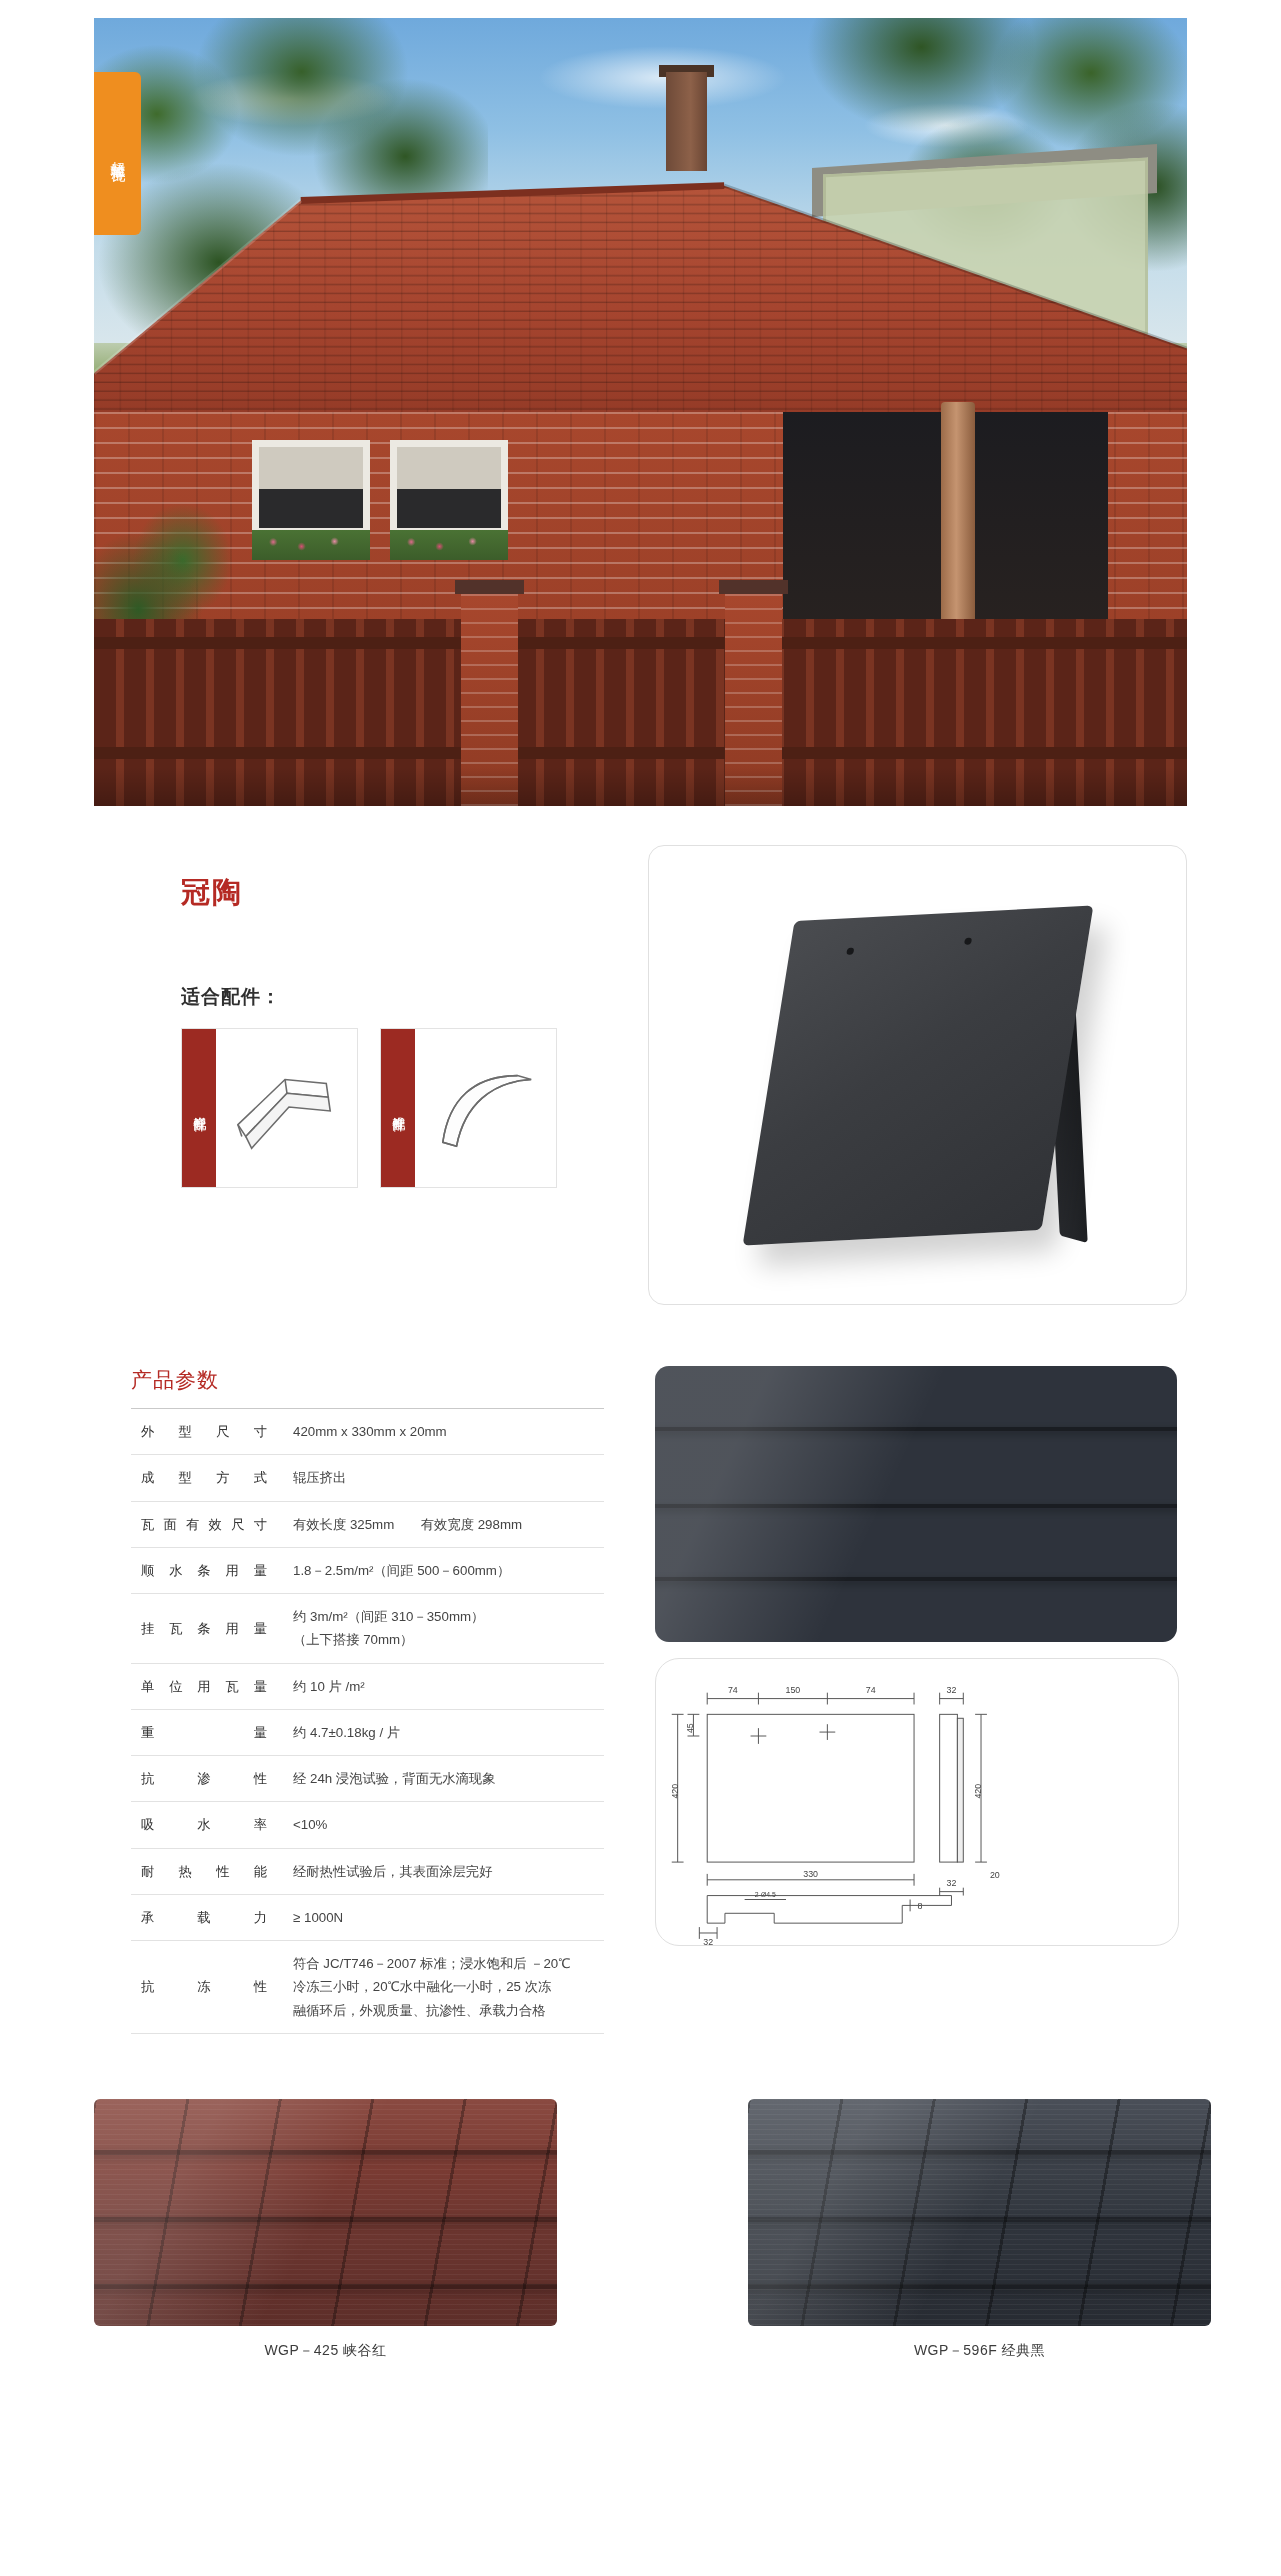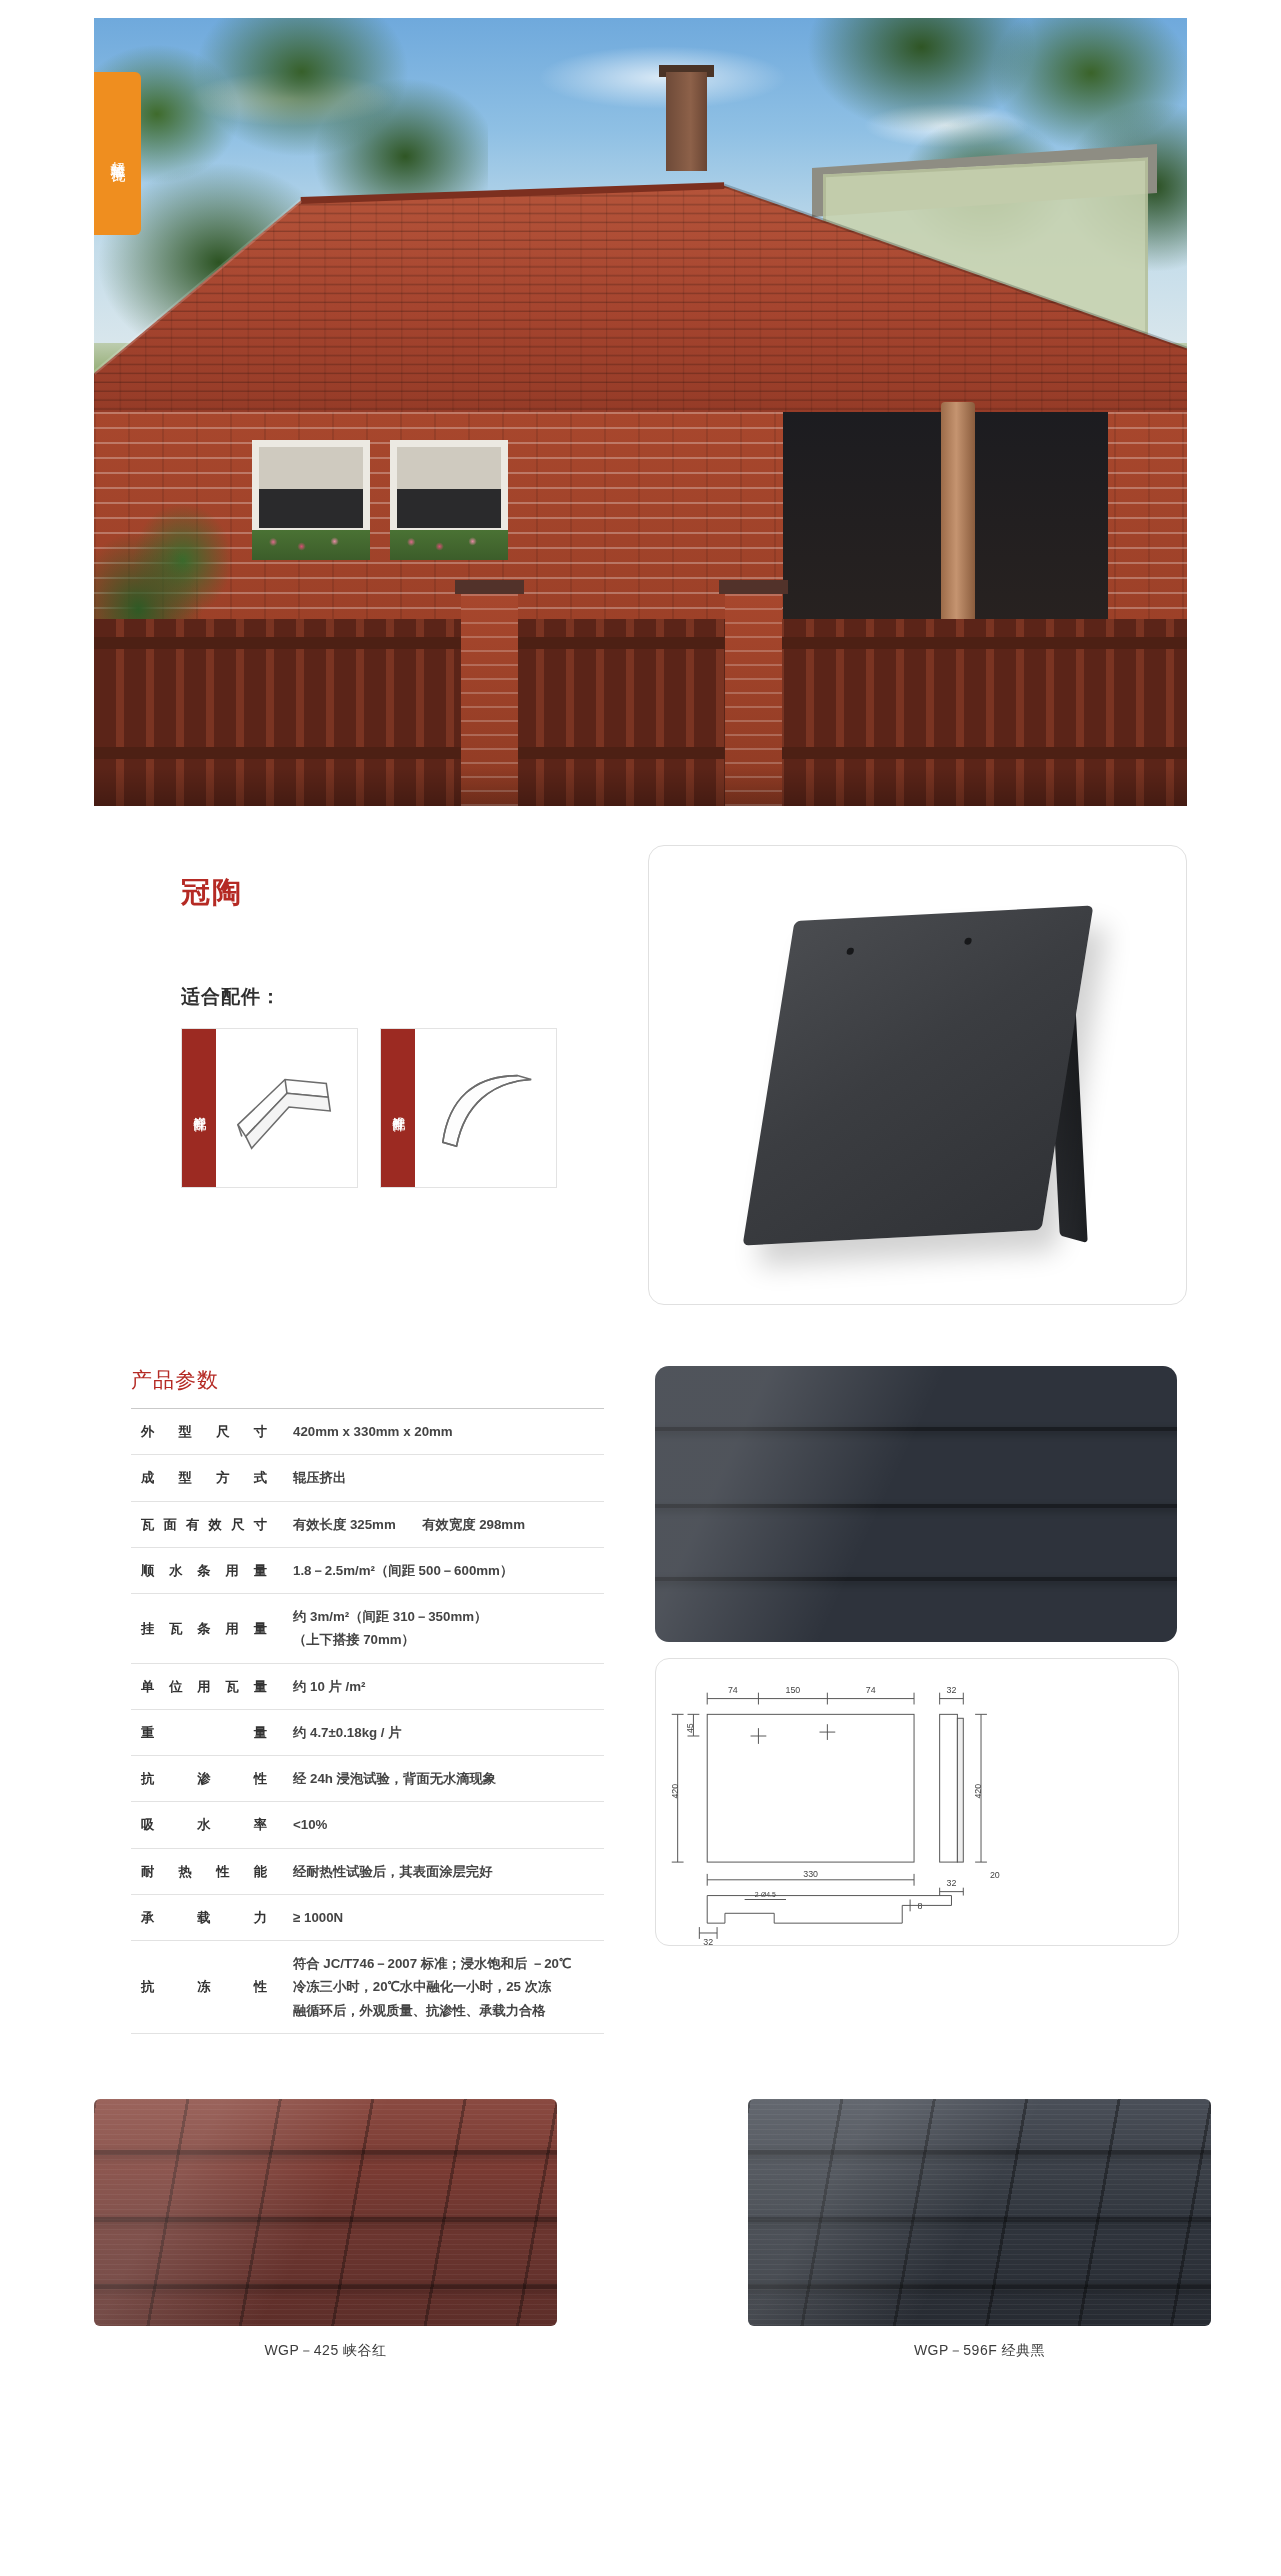--- a/index.html
+++ b/index.html
@@ -261,21 +261,20 @@
     font-weight: normal;
     letter-spacing: 1px;
     margin: 0 0 14px 37px;
   }
   table.spec {
     border-collapse: collapse;
     width: 473px;
     margin-left: 37px;
     font-size: 13.3px;
     color: #3d3d3d;
-    font-weight: bold;
   }
   table.spec tr { border-bottom: 1px solid #e2e2e2; }
   table.spec tr:first-child { border-top: 1px solid #c9c9c9; }
   table.spec td { padding: 11px 8px; vertical-align: middle; line-height: 1.75; }
   table.spec td.k {
     width: 126px;
     text-align: justify;
     text-align-last: justify;
     padding-right: 18px;
     padding-left: 10px;
@@ -303,21 +302,21 @@
     box-shadow: 0 3px 7px rgba(0,0,0,.35);
   }
   .photo-card .sheen {
     position: absolute; inset: 0;
     background: linear-gradient(115deg, rgba(255,255,255,.16) 0 18%, rgba(255,255,255,0) 45%);
   }
   .drawing-card {
     margin-top: 16px;
     width: 522px; height: 286px;
     border: 1px solid #e0e0e0;
-    border-radius: 14px;
+    border-radius: 24px;
     background: #fff;
     position: relative;
   }
   .drawing-card svg { display: block; }
 
   
   .swatches {
     margin-top: 65px;
     padding: 0 70px 59px 94px;
     display: flex;

